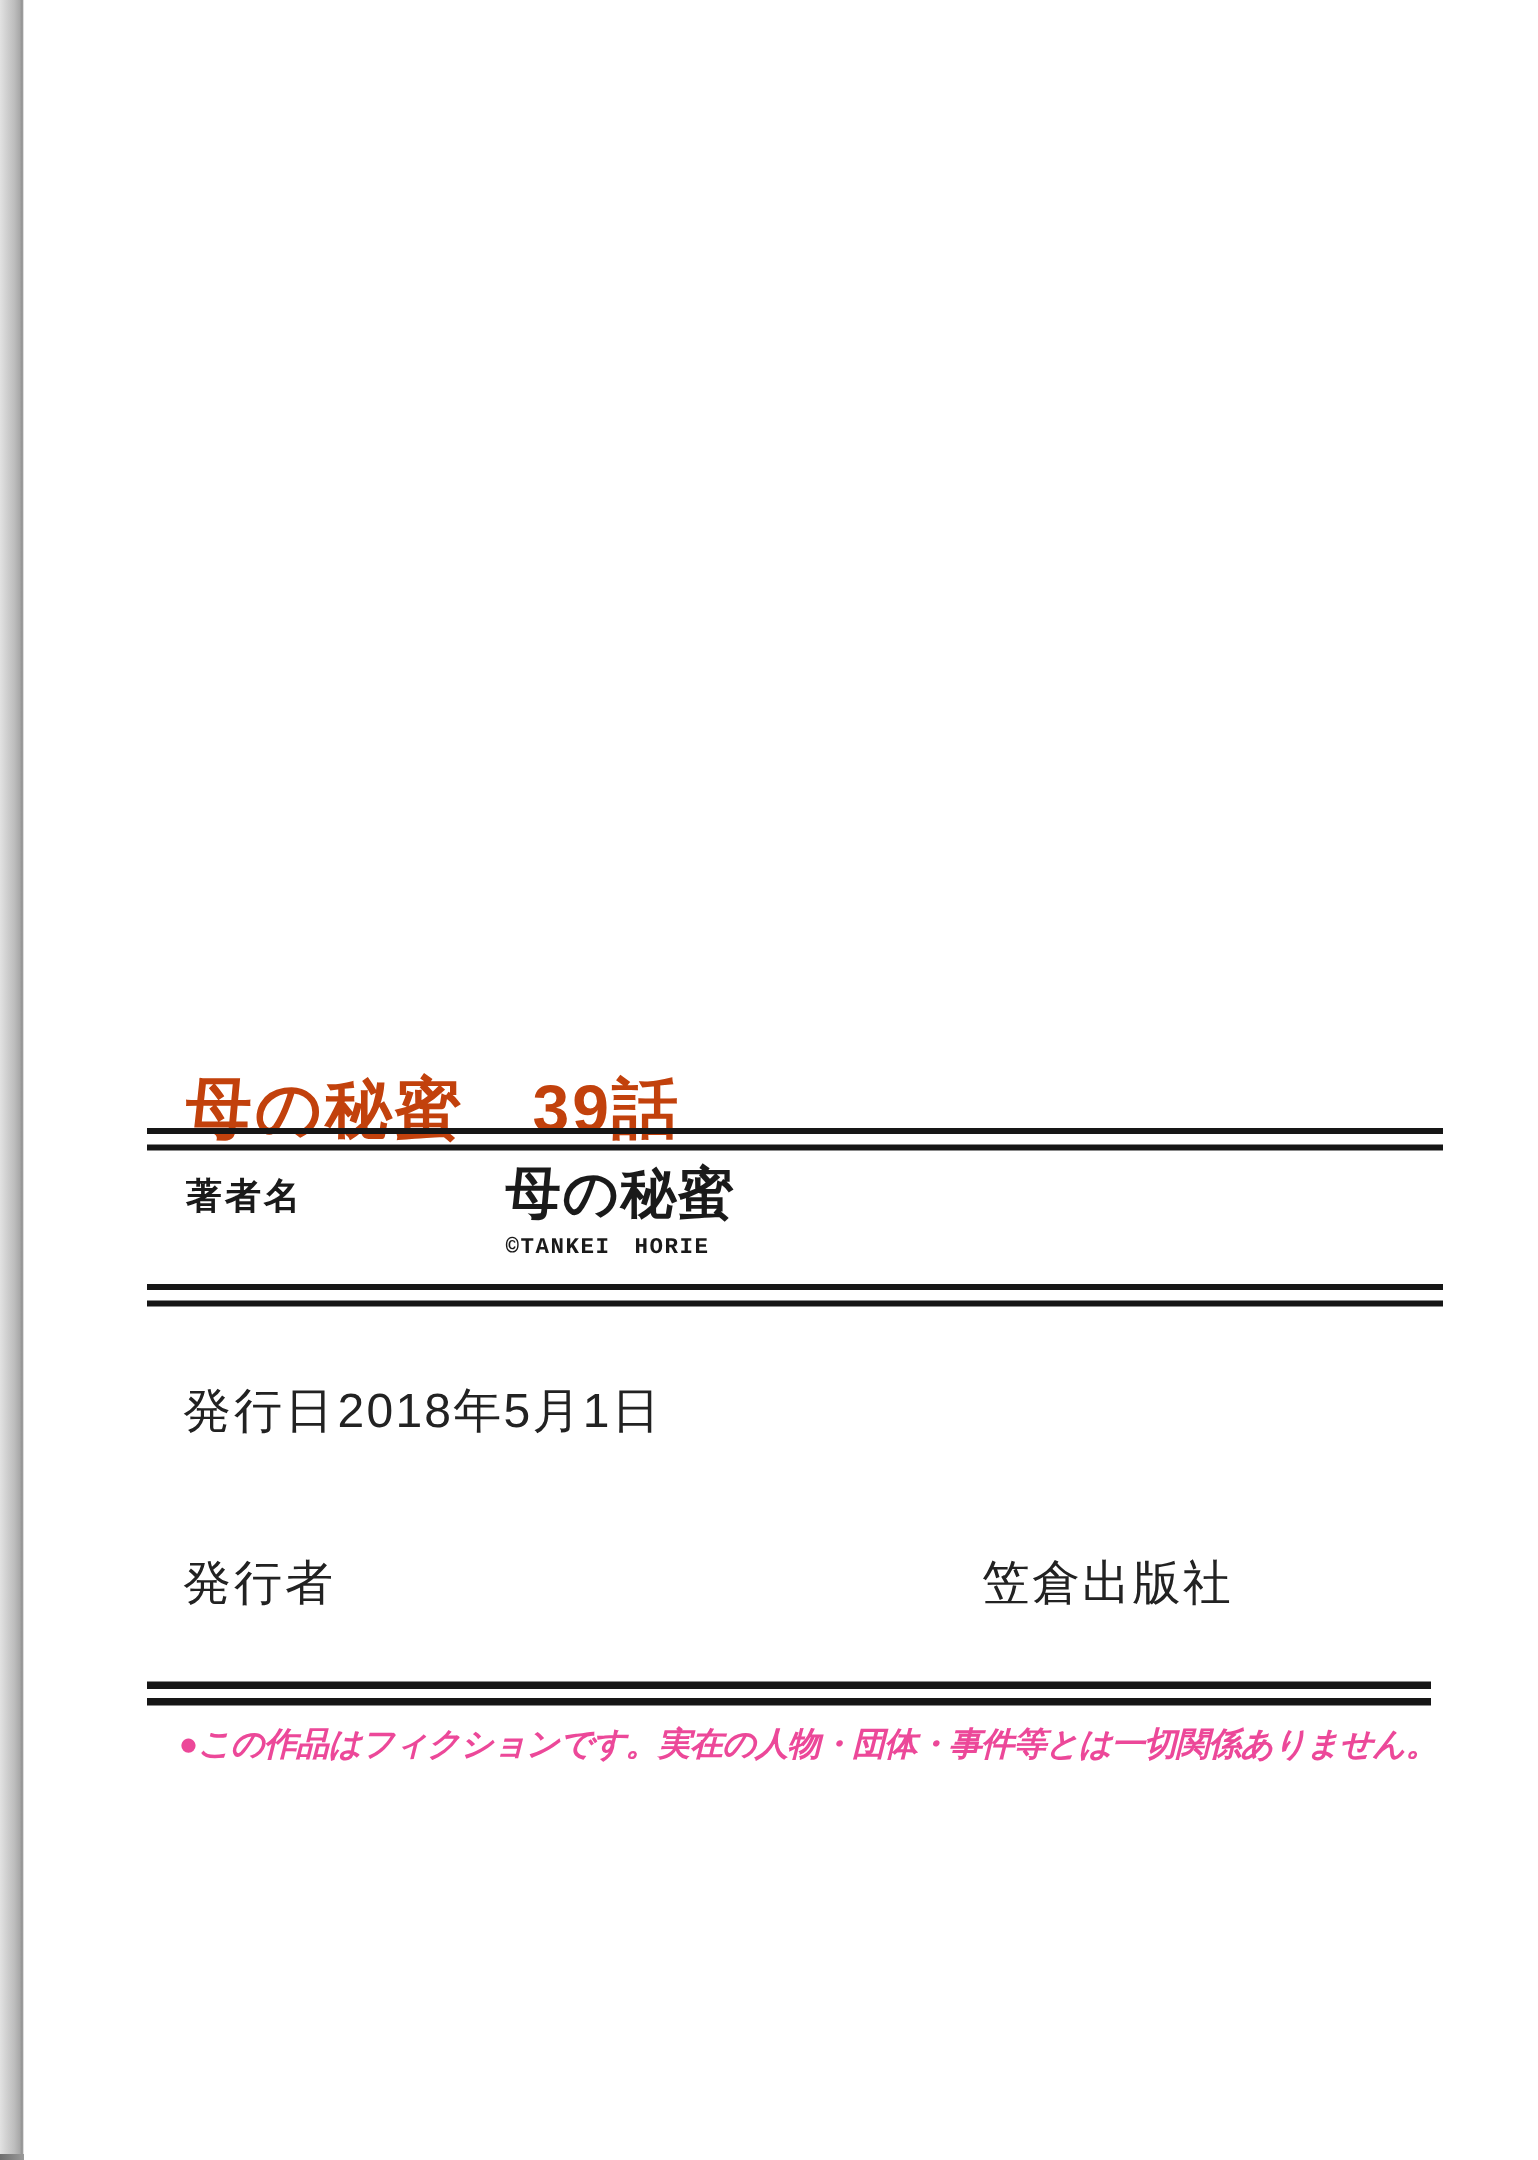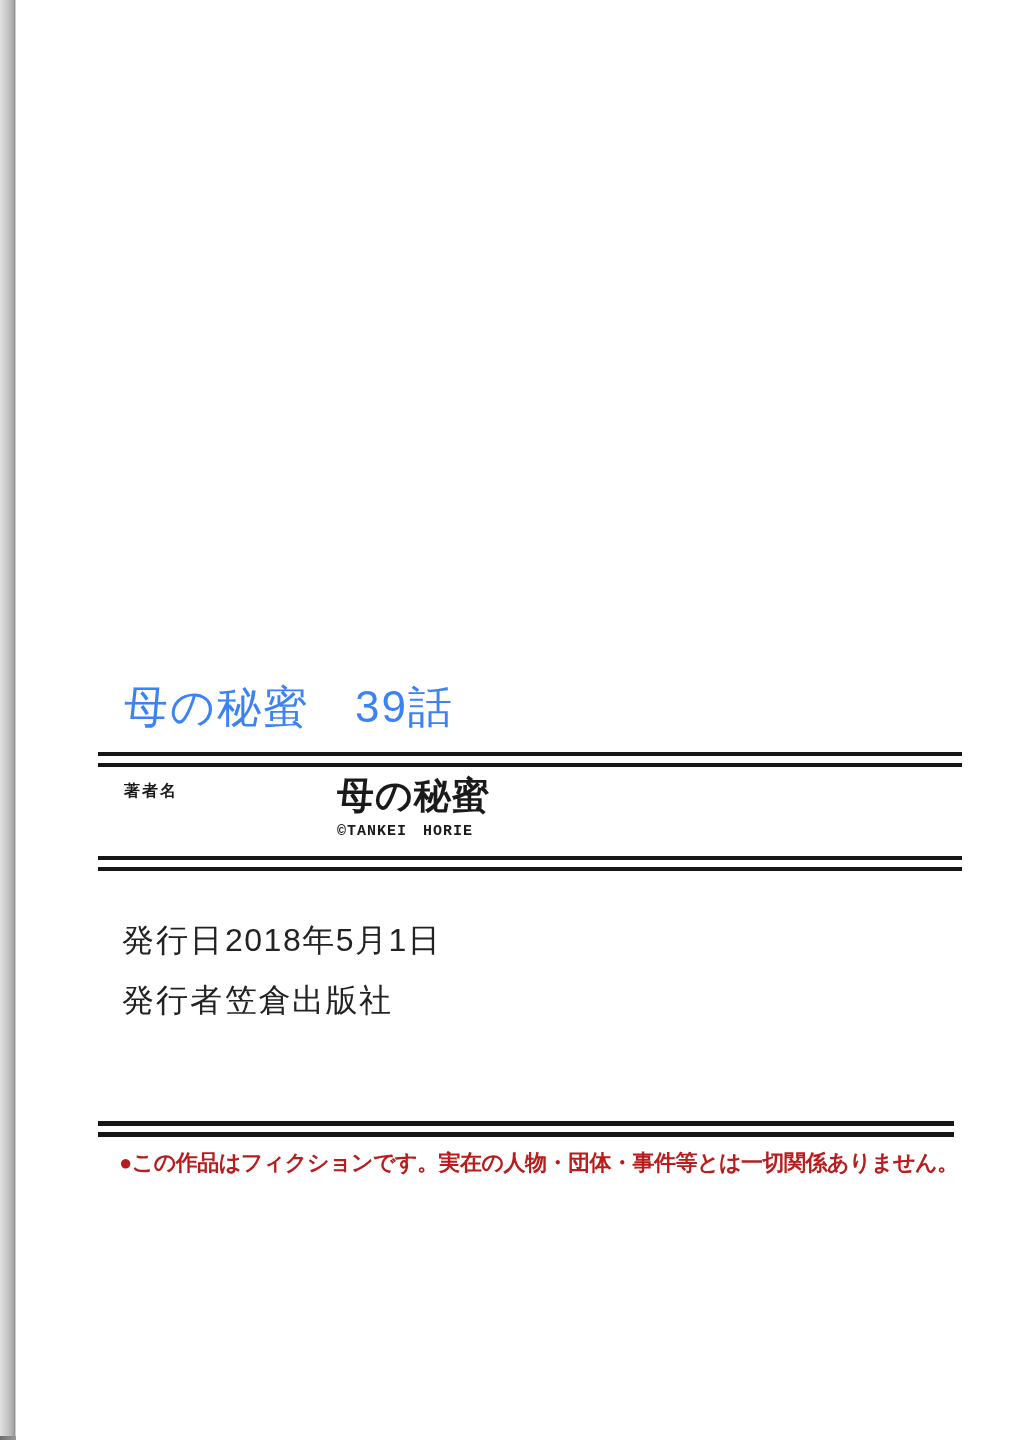--- a/index.html
+++ b/index.html
@@ -33,43 +33,43 @@
     left: 0;
     bottom: 0;
     width: 100%;
     height: 4px;
     background: linear-gradient(to right, #6f6f6f, #9a9a9a);
   }
 
   .page-title {
     position: absolute;
     left: 124px;
-    top: 678px;
+    top: 710px;
     font-size: 44px;
-    font-weight: normal;
+    font-weight: bold;
     letter-spacing: 2px;
-    color: #3b82f6;
+    color: #c2410c;
   }
 
   .double-rule {
     position: absolute;
     left: 98px;
     width: 864px;
     border-top: 4px solid #161616;
     border-bottom: 4px solid #161616;
   }
   .rule-title    { top: 752px; height: 15px; }
   .rule-author   { top: 856px; height: 15px; }
   .rule-colophon { top: 1121px; height: 16px; border-top-width: 5px; border-bottom-width: 5px; width: 856px; }
 
   .author-label {
     position: absolute;
     left: 124px;
     top: 781px;
-    font-size: 16px;
+    font-size: 24px;
     font-weight: bold;
     letter-spacing: 2px;
   }
   .author-name {
     position: absolute;
     left: 337px;
     top: 771px;
     font-size: 37px;
     font-weight: bold;
     letter-spacing: 1px;
@@ -89,36 +89,37 @@
     left: 122px;
     width: 700px;
     font-size: 32px;
     font-weight: normal;
     color: #222222;
     display: flex;
   }
   .pub-row .pub-label { width: 103px; letter-spacing: 2px; }
   .pub-row .pub-value { letter-spacing: 1.5px; }
   .pub-row-0 { top: 919px; }
-  .pub-row-1 { top: 979px; }
+  .pub-row-1 { top: 1034px; justify-content: space-between; }
   .pub-row-2 { top: 1053px; }
 
   .disclaimer {
     position: absolute;
     left: 119px;
     top: 1147px;
     width: 840px;
   }
   .disclaimer-line {
     font-size: 22px;
     font-weight: bold;
     letter-spacing: -0.5px;
     line-height: 31px;
-    color: #b91c1c;
+    color: #ec4899;
     white-space: pre;
+    font-style: italic;
   }
 </style>
 </head>
 <body>
 
 <div class="page">
 
   <div class="scan-edge"></div>
 
   <div class="page-title">母の秘蜜　39話</div>

